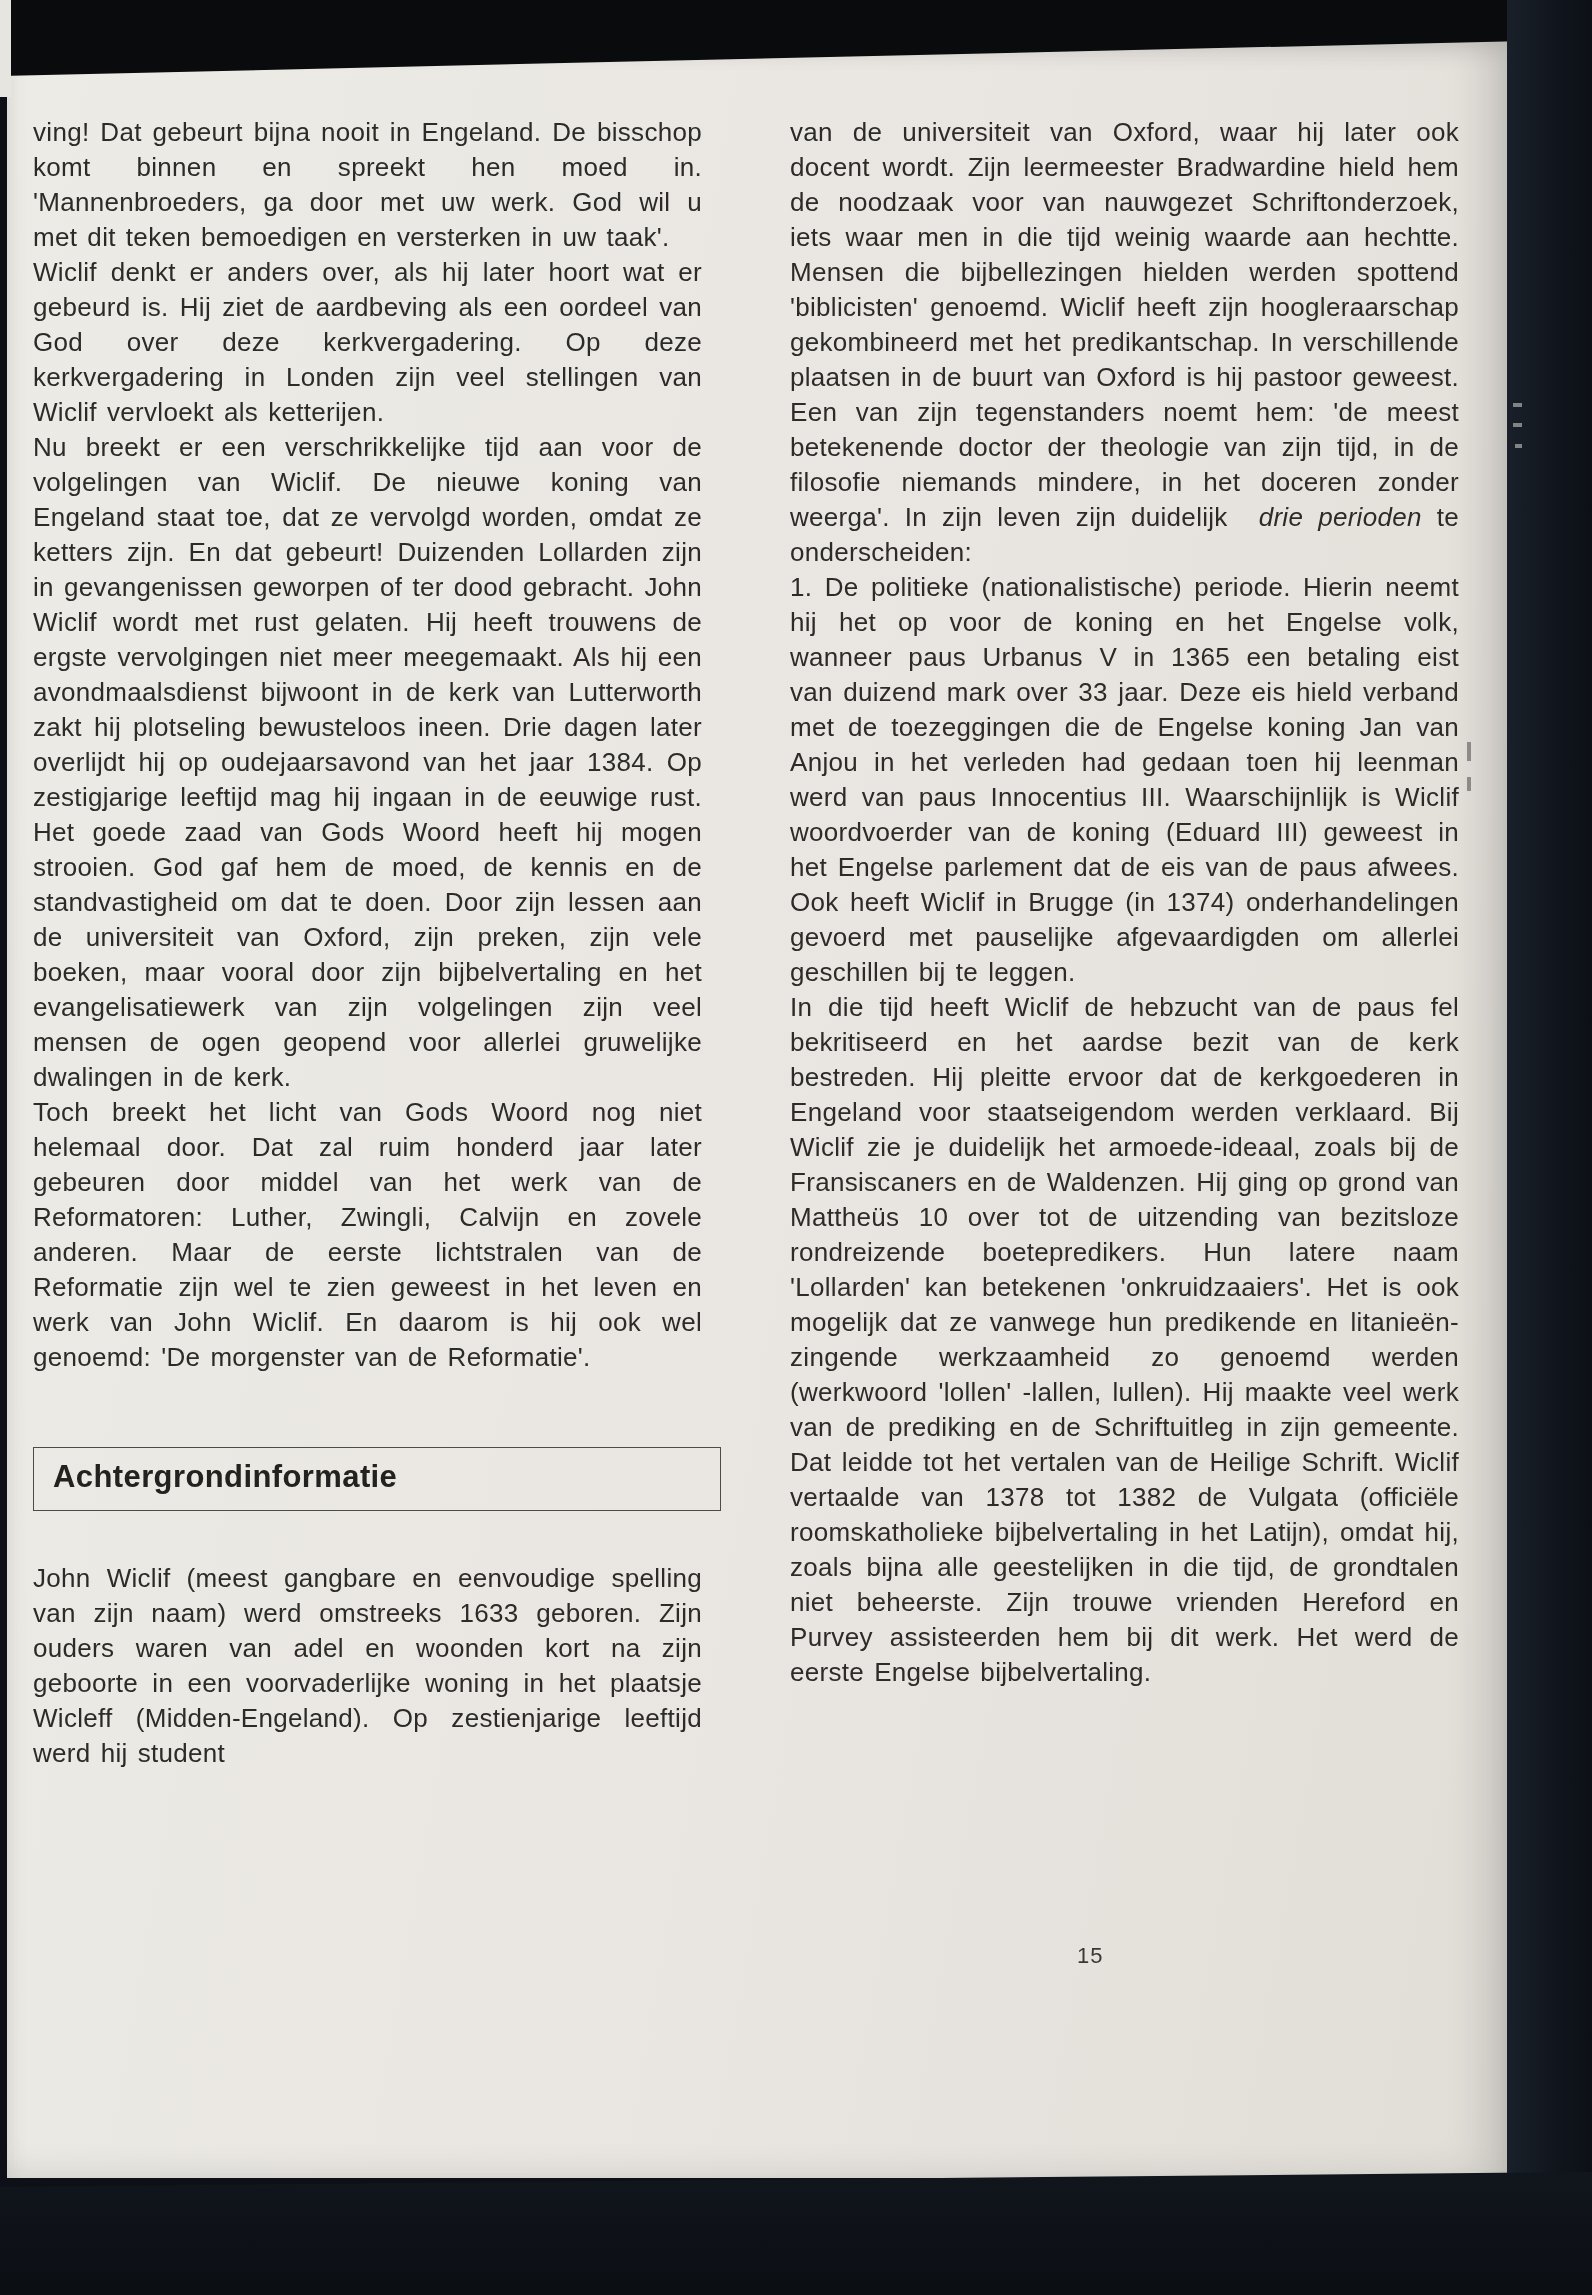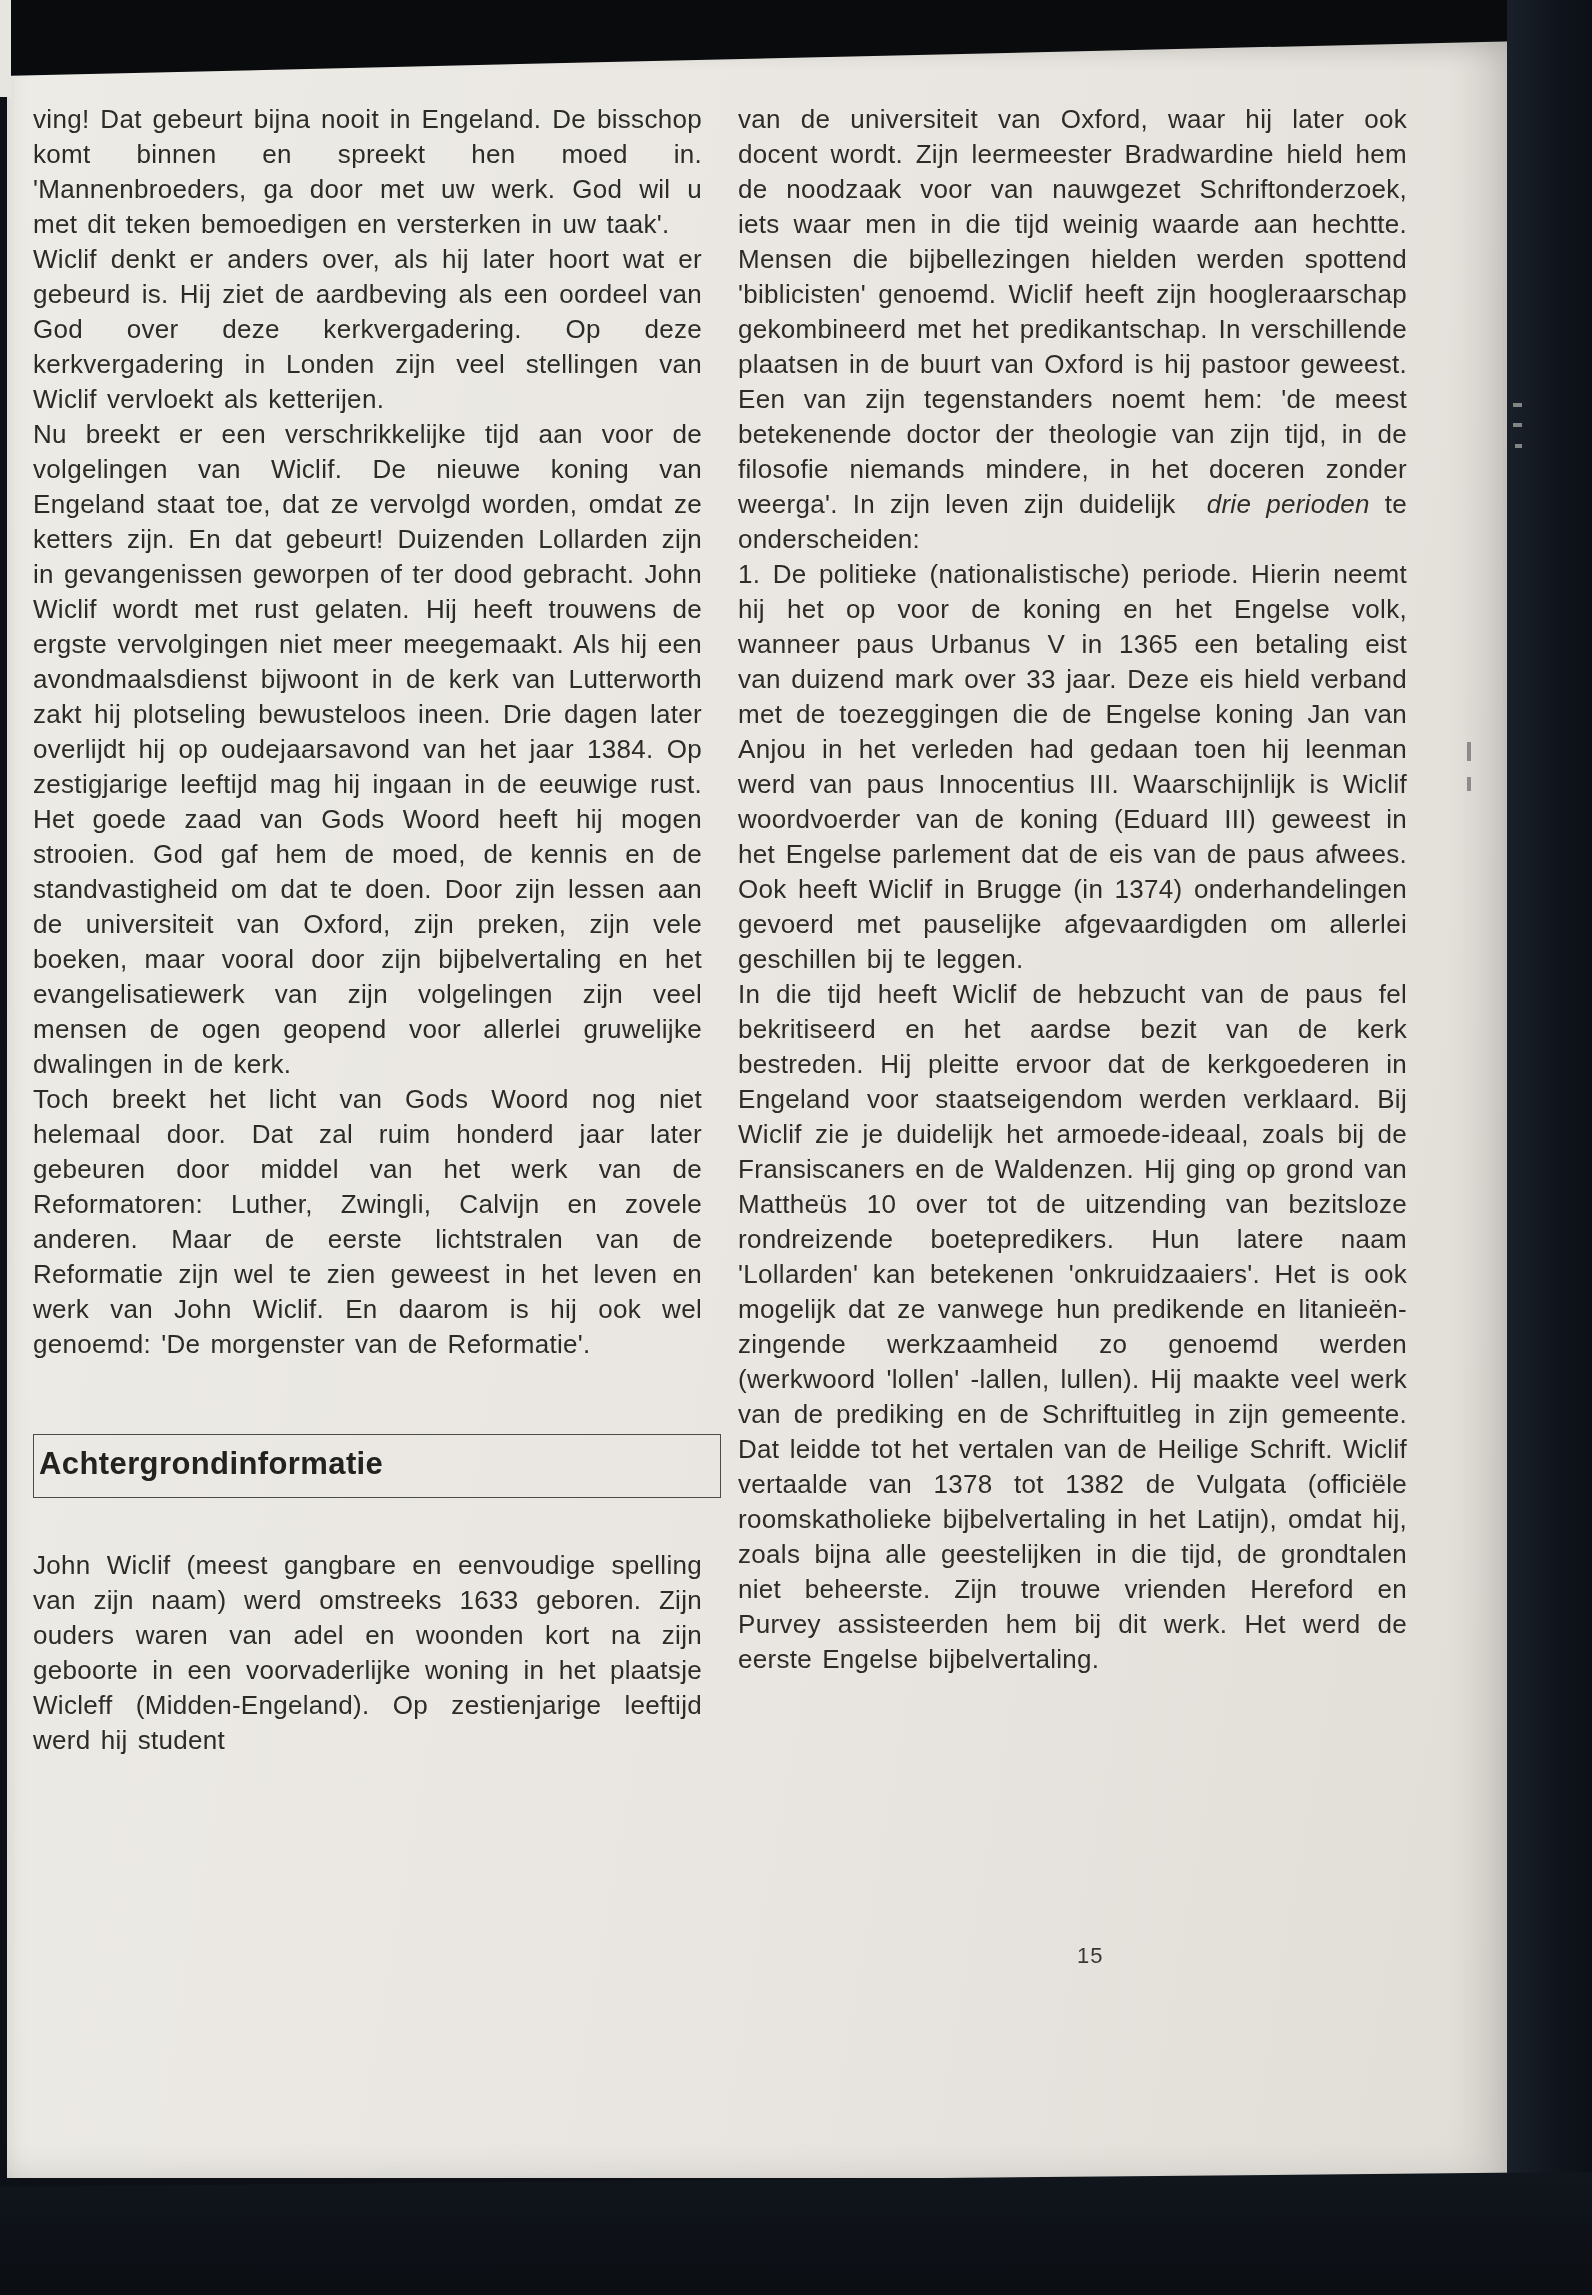--- a/index.html
+++ b/index.html
@@ -25,37 +25,37 @@
   .cover-right {
     position: absolute; top: 0; right: 0; width: 85px; height: 100%;
     background: linear-gradient(to right, #1a2029, var(--cover-side, #10151d) 60%, #0c1016);
   }
   .cover-bottom {
     position: absolute; left: 0; bottom: 0; width: 100%; height: 123px;
     background: linear-gradient(to bottom, #11161d, #0b0e13);
     clip-path: polygon(0 12%, 100% 0, 100% 100%, 0 100%);
   }
   .columns {
-    position: absolute; left: 33px; top: 102px;
-    display: flex; gap: 36px;
+    position: absolute; left: 33px; top: 115px;
+    display: flex; gap: 88px;
     color: var(--ink, #2d2b28);
   }
   .col {
     width: 669px;
     font-size: 26px; line-height: 35px;
     text-align: justify;
     letter-spacing: 0.3px; word-spacing: 2.6px;
   }
   .col p { margin: 0; }
   .seg-b { font-weight: normal; }
   .seg-i { font-style: italic; margin-left: 16px; }
   .heading-box {
     border: 1.7px solid var(--heading-border, #4d4b47);
     margin: 72px 0 50px 0;
-    padding: 12px 19px 14px 5px;
+    padding: 12px 19px 14px 19px;
     width: calc(100% + 19px);
     background: transparent;
   }
   .heading-box .heading-text {
     font-size: 31px; font-weight: bold; color: #232220; letter-spacing: 0.4px;
     line-height: 1.1;
   }
   .page-number {
     position: absolute; left: 1077px; top: 1943px;
     font-size: 22px; color: #3a3835; letter-spacing: 0.9px;

